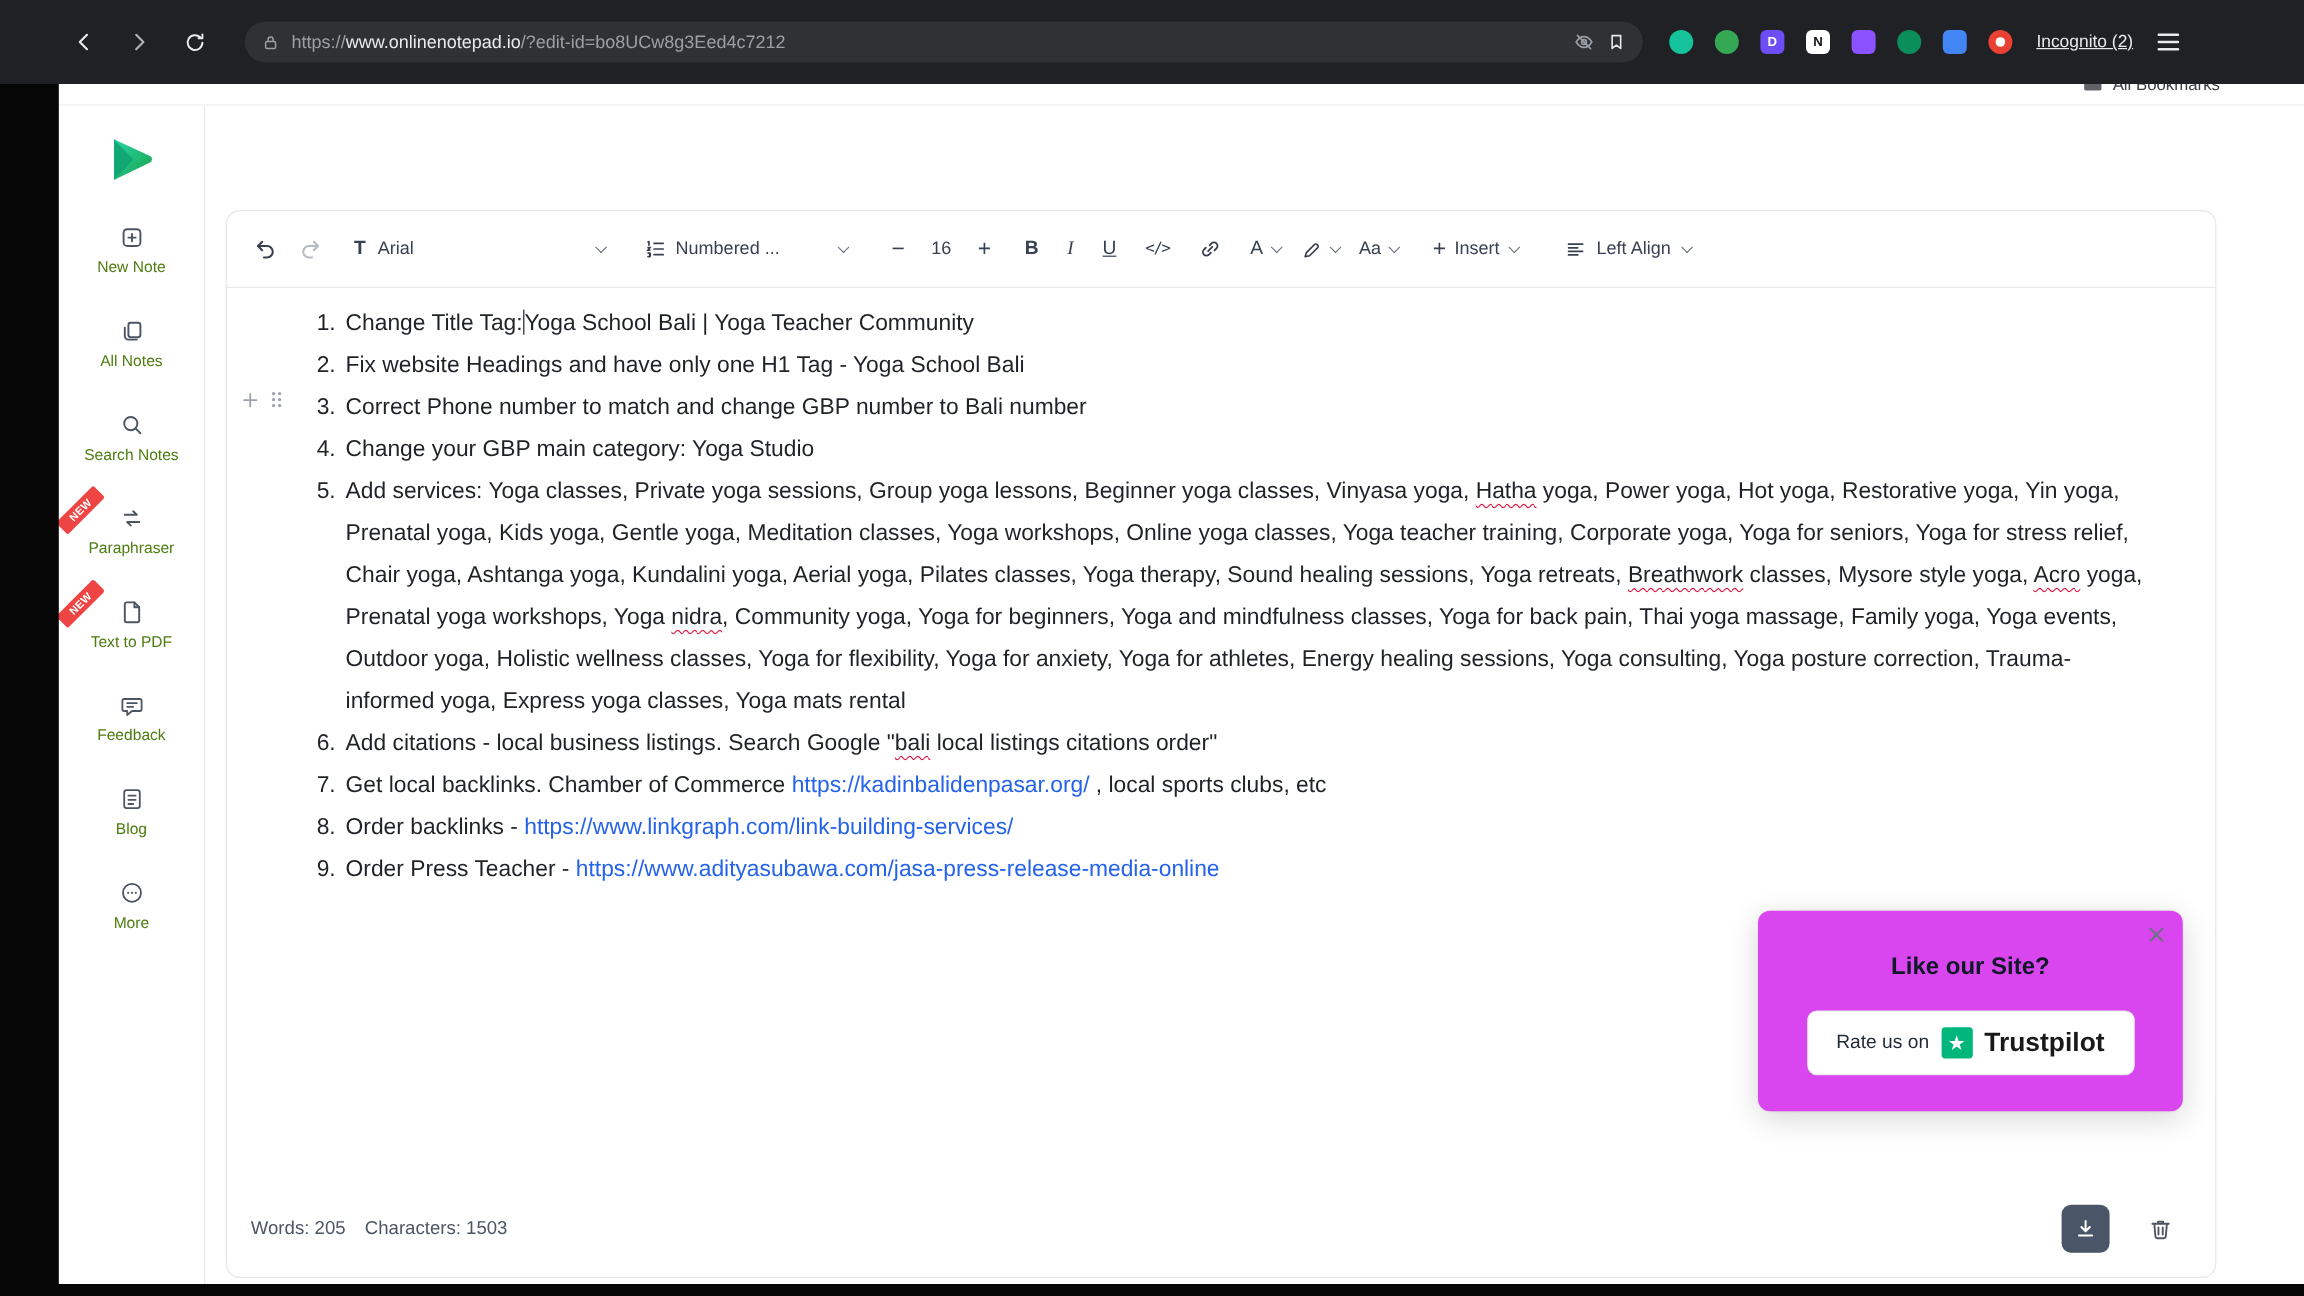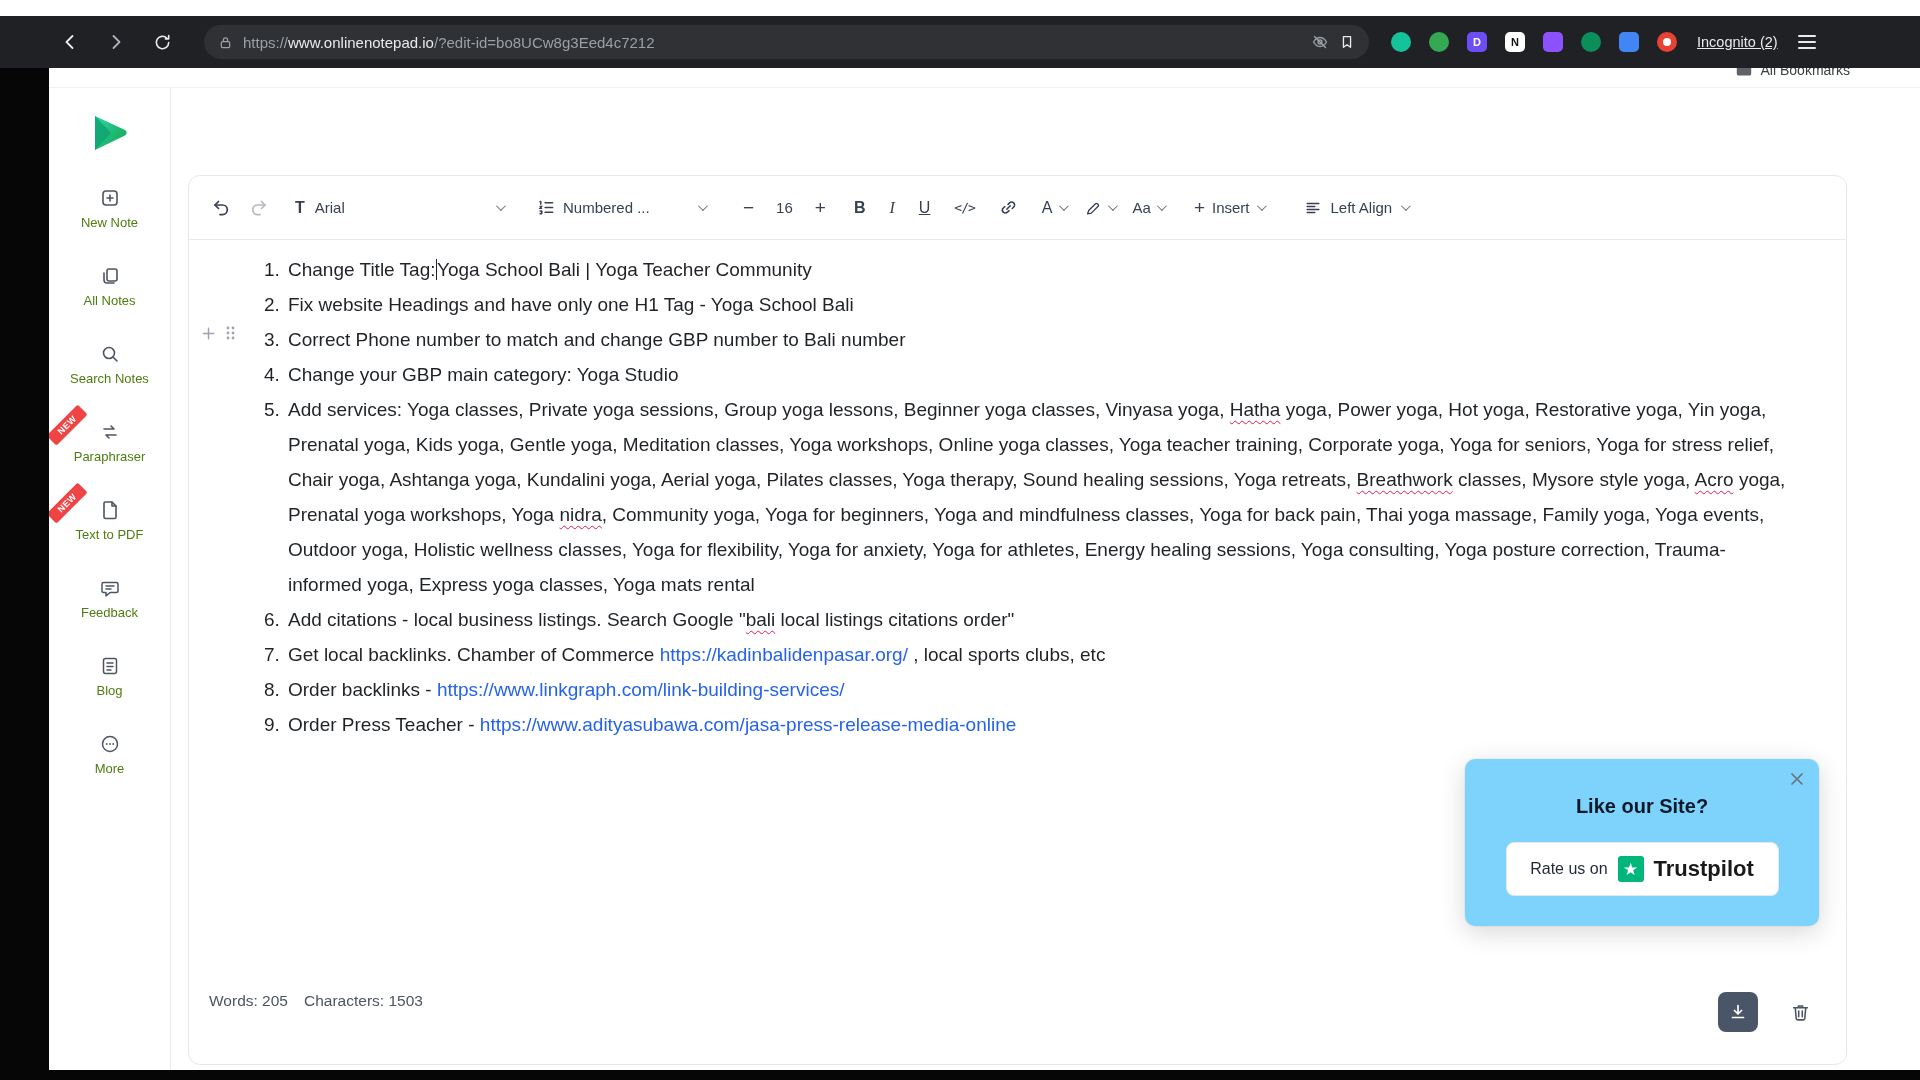--- a/index.html
+++ b/index.html
@@ -1,21 +1,21 @@
 <!DOCTYPE html>
 <html><head>
 <meta charset="utf-8">
 <style>
   * { box-sizing: border-box; margin: 0; padding: 0; }
   html,body { width:1920px; height:1080px; }
   body { font-family:"Liberation Sans",sans-serif; background:#000; overflow:hidden; }
   #screen { position:relative; width:1920px; height:1080px; background:#fff; overflow:hidden; }
 
   
-  .chrome { position:absolute; left:0; top:16px; width:1920px; height:52px; background:#202124; display:flex; align-items:center; padding-left:58px; z-index:10; }
+  .chrome { position:absolute; left:0; top:0; width:1920px; height:70px; background:#202124; display:flex; align-items:center; padding-left:58px; z-index:10; }
   .nav-ic { width:24px; height:24px; display:flex; align-items:center; justify-content:center; color:#e8eaed; margin-right:22px; cursor:pointer; }
   .nav-ic svg { display:block; }
   .omnibox { margin-left:8px; width:1165px; height:34px; border-radius:17px; background:#303134; display:flex; align-items:center; padding:0 14px; gap:10px; }
   .url { font-size:15px; white-space:nowrap; overflow:hidden; }
   .url .dim { color:#9aa0a6; }
   .url .lit { color:#e8eaed; }
   .omni-spacer { flex:1; }
   .omni-ic { color:#9aa0a6; display:flex; align-items:center; }
   .extensions { display:flex; align-items:center; gap:18px; margin-left:22px; }
   .ext { width:20px; height:20px; display:flex; align-items:center; justify-content:center; font-size:11px; font-weight:700; border-radius:5px; cursor:pointer; }
@@ -85,28 +85,28 @@
   .editor { flex:1; position:relative; padding:12px 60px 0 0; overflow:hidden; }
   .doc-ol { margin:0; padding-left:96px; font-size:19px; line-height:35px; color:#1f2328; }
   .doc-ol li { padding-left:3px; }
   .squiggle { text-decoration:underline; text-decoration-style:wavy; text-decoration-color:#e11d48; text-decoration-thickness:1px; text-underline-offset:4px; }
   .doclink { color:#2563eb; cursor:pointer; }
   .caret { display:inline-block; width:1.5px; height:21px; background:#1f2328; vertical-align:-4px; }
   .gutter { position:absolute; left:12px; top:85px; display:flex; gap:9px; color:#9ca3af; align-items:center; }
   .gutter .g { cursor:pointer; display:flex; }
 
   
-  .cfoot { height:72px; display:flex; align-items:flex-start; justify-content:space-between; padding:0 26px 8px 20px; }
+  .cfoot { height:72px; display:flex; align-items:center; justify-content:space-between; padding:0 26px 8px 20px; }
   .counts { display:flex; gap:16px; font-size:15.5px; color:#4b5563; }
   .foot-btns { display:flex; align-items:center; gap:22px; }
   .dl-btn { width:40px; height:40px; border-radius:8px; background:#4a5568; border:none; display:flex; align-items:center; justify-content:center; cursor:pointer; }
   .tr-btn { width:40px; height:40px; border-radius:8px; background:transparent; border:none; display:flex; align-items:center; justify-content:center; color:#4b5563; cursor:pointer; }
 
   
-  .popup { position:absolute; left:1465px; top:759px; width:354px; background:#7dd3fc; border-radius:10px; box-shadow:0 6px 26px rgba(0,0,0,.16), 0 0 0 1px rgba(0,0,0,.03); z-index:20; padding:20px 0 30px; text-align:center; }
+  .popup { position:absolute; left:1465px; top:759px; width:354px; background:#d946ef; border-radius:10px; box-shadow:0 6px 26px rgba(0,0,0,.16), 0 0 0 1px rgba(0,0,0,.03); z-index:20; padding:20px 0 30px; text-align:center; }
   .popup-close { position:absolute; right:14px; top:12px; color:#6b7280; cursor:pointer; background:none; border:none; display:flex; }
   .popup-title { margin-top:16px; font-size:20px; font-weight:700; color:#111827; }
   .tp-btn { margin:24px auto 0; width:273px; height:54px; border:1px solid #e5e7eb; border-radius:8px; background:#fff; display:flex; align-items:center; justify-content:center; gap:10px; cursor:pointer; font-family:"Liberation Sans",sans-serif; }
   .tp-rate { font-size:16px; color:#1f2937; }
   .tp-star { width:26px; height:26px; background:#00b67a; border-radius:3px; color:#fff; font-size:17px; display:flex; align-items:center; justify-content:center; }
   .tp-brand { font-size:22px; font-weight:600; color:#191919; }
 
   .flag { width:24px; height:16px; border-radius:2px; overflow:hidden; position:relative; background:repeating-linear-gradient(#b22234 0 2.3px,#fff 2.3px 4.6px); box-shadow:0 0 0 1px rgba(0,0,0,.08) inset; }
   .flag::after { content:""; position:absolute; left:0; top:0; width:11px; height:8px; background:#3c3b6e; }
 </style>

